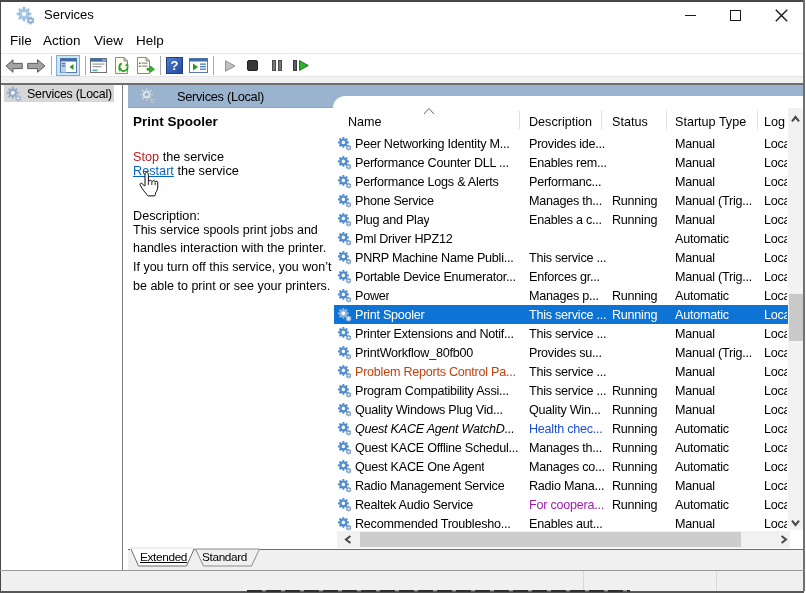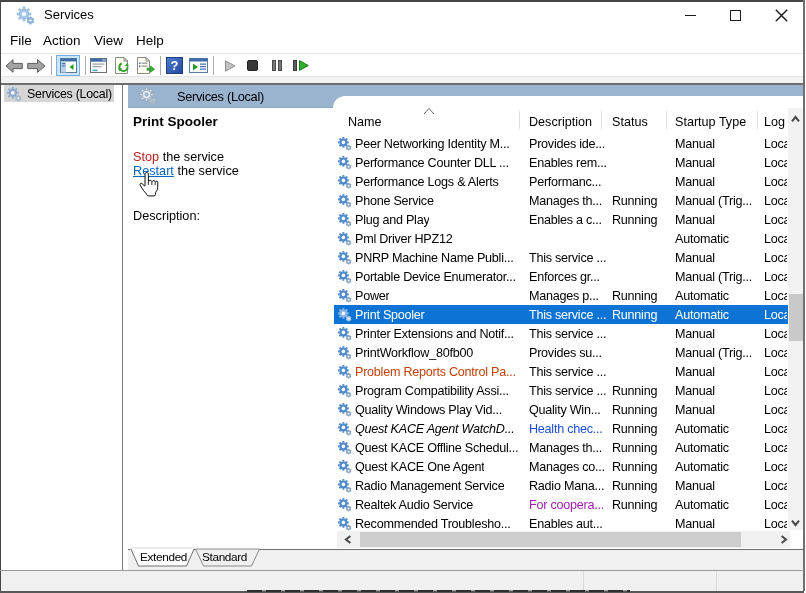--- a/index.html
+++ b/index.html
@@ -202,20 +202,21 @@
   <div class="abs" style="left:128px;top:108px;width:205px;height:441px;background:#ffffff;"></div>
   <div class="t" style="left:133px;top:113.5px;font-size:13.5px;font-weight:bold;">Print Spooler</div>
   <div class="t" style="left:133px;top:149.5px;font-size:12.7px;"><span style="color:#b91c1c;">Stop</span> the service</div>
   <div class="t" style="left:133px;top:164.3px;font-size:12.7px;"><span style="color:#0563c1;text-decoration:underline;">Restart</span> the service</div>
 
   <svg class="abs" style="left:139px;top:172px;" width="19.5" height="24.6" viewBox="0 0 21 26.2">
     <path d="M6.5 2.3 C6.5 1.0 7.4 0.3 8.3 0.3 C9.3 0.3 10.1 1.0 10.1 2.3 L10.1 9.9 L10.7 10.0 C10.9 9.2 11.5 8.8 12.2 8.8 C12.9 8.8 13.6 9.3 13.8 10.1 L14.3 10.2 C14.5 9.5 15.1 9.1 15.8 9.1 C16.6 9.1 17.2 9.6 17.4 10.5 L17.8 10.6 C18.0 10.1 18.5 9.8 19.0 9.8 C19.7 9.8 20.2 10.4 20.2 11.2 L20.2 16.2 C20.2 18.2 19.6 19.4 18.8 20.6 C18.1 21.6 17.7 22.4 17.7 23.6 L17.7 24.1 C17.7 25.0 17.0 25.6 16.1 25.6 L10.3 25.6 C9.5 25.6 8.9 25.2 8.5 24.4 C8.0 23.3 7.2 22.4 6.2 21.4 C5.2 20.4 4.5 19.3 3.7 17.9 C2.9 16.5 1.8 15.2 1.2 13.9 C0.7 12.8 1.6 11.8 2.7 12.0 C3.7 12.2 4.6 13.4 5.2 14.3 C5.7 15.0 6.5 15.4 6.5 14.4 Z" fill="#ffffff" stroke="#000000" stroke-width="1.05"></path>
     <path d="M10.1 10.4 L10.1 13.8 M13.8 10.6 L13.8 13.9 M17.4 10.9 L17.4 14.0" stroke="#000" stroke-width="0.9" fill="none"></path>
   </svg>
   <div class="t" style="left:133px;top:208.5px;font-size:12.7px;">Description:</div>
+  <div class="t" style="left:133px;top:220.5px;font-size:12.5px;line-height:18.8px;">This service spools print jobs and<br>handles interaction with the printer.<br>If you turn off this service, you won’t<br>be able to print or see your printers.</div>
 
   <div class="abs" style="left:333px;top:96px;width:470px;height:453px;background:#ffffff;border-top-left-radius:12px;"></div>
 
   <div class="t" style="left:348px;top:115px;font-size:12.6px;">Name</div>
   <svg class="abs" style="left:423px;top:107px;" width="12" height="8" viewBox="0 0 12 8">
     <path d="M1 7 L6 1.5 L11 7" stroke="#666666" stroke-width="1.0" fill="none"></path>
   </svg>
   <div class="t" style="left:529px;top:115px;font-size:12.6px;">Description</div>
   <div class="t" style="left:612px;top:115px;font-size:12.6px;">Status</div>
   <div class="t" style="left:675px;top:115px;font-size:12.6px;">Startup Type</div>
@@ -680,21 +681,21 @@
   <rect x="11.6" y="9.3" width="1.6" height="1.4" rx="0.5" transform="rotate(0 12.4 12.4)"></rect>
             <rect x="11.6" y="9.3" width="1.6" height="1.4" rx="0.5" transform="rotate(60 12.4 12.4)"></rect>
             <rect x="11.6" y="9.3" width="1.6" height="1.4" rx="0.5" transform="rotate(120 12.4 12.4)"></rect>
             <rect x="11.6" y="9.3" width="1.6" height="1.4" rx="0.5" transform="rotate(180 12.4 12.4)"></rect>
             <rect x="11.6" y="9.3" width="1.6" height="1.4" rx="0.5" transform="rotate(240 12.4 12.4)"></rect>
             <rect x="11.6" y="9.3" width="1.6" height="1.4" rx="0.5" transform="rotate(300 12.4 12.4)"></rect>
  </g>
  <circle cx="12.4" cy="12.4" r="1" fill="#fff"></circle>
 </svg>
       </div>
-      <div class="t" style="left:355px;top:402.5px;font-size:12.6px;letter-spacing:-0.25px;color:#000000;max-width:165px;overflow:hidden;">Quality Windows Play Vid...</div>
+      <div class="t" style="left:355px;top:402.5px;font-size:12.6px;letter-spacing:-0.25px;color:#000000;max-width:165px;overflow:hidden;">Quality Windows Plug Vid...</div>
       <div class="t" style="left:529px;top:402.5px;font-size:12.6px;letter-spacing:-0.25px;color:#000000;">Quality Win...</div>
       <div class="t" style="left:612px;top:402.5px;font-size:12.6px;letter-spacing:-0.25px;color:#000000;">Running</div>
       <div class="t" style="left:675px;top:402.5px;font-size:12.6px;letter-spacing:-0.25px;color:#000000;">Manual</div>
       <div class="t" style="left:764px;top:402.5px;font-size:12.6px;letter-spacing:-0.25px;color:#000000;width:23px;overflow:hidden;">Loca</div>
       <div class="abs" style="left:337px;top:419.5px;width:15px;height:16px;">
         <svg width="15" height="15" viewBox="0 0 16 16" style="position:absolute;left:0;top:1.5px;">
  <g fill="#4f8bcd">
   <circle cx="6.8" cy="6.8" r="4.2"></circle>
   <rect x="5.7" y="1.0" width="2.2" height="2.0" rx="0.6" transform="rotate(0 6.8 6.8)"></rect>
             <rect x="5.7" y="1.0" width="2.2" height="2.0" rx="0.6" transform="rotate(45 6.8 6.8)"></rect>
@@ -900,21 +901,21 @@
 
   <div class="abs" style="left:128px;top:548.5px;width:2px;height:1px;background:#6e6e6e;"></div>
   <div class="abs" style="left:194px;top:548.5px;width:609px;height:1px;background:#6e6e6e;"></div>
 
   <div class="abs" style="left:128px;top:549.5px;width:675px;height:20px;background:#f0f0f0;"></div>
   <svg class="abs" style="left:122px;top:547px;" width="145" height="21" viewBox="0 0 145 21">
     <path d="M73.5 2 L81.5 19 L129.5 19 L137.5 2 Z" fill="#f0f0f0" stroke="#8a8a8a" stroke-width="1"></path>
     <path d="M8.5 1 L16.5 19 L64.5 19 L72.5 1 Z" fill="#ffffff" stroke="#6e6e6e" stroke-width="1"></path>
     <path d="M8 1 L73 1" stroke="#ffffff" stroke-width="1.6"></path>
   </svg>
-  <div class="t" style="left:140px;top:550.3px;font-size:11.8px;letter-spacing:-0.35px;">Extended</div>
+  <div class="t" style="left:140px;top:550.3px;font-size:11.8px;letter-spacing:-0.35px;text-decoration:underline;">Extended</div>
   <div class="t" style="left:202px;top:550.3px;font-size:11.8px;letter-spacing:-0.35px;">Standard</div>
 
   <div class="abs" style="left:0px;top:569.5px;width:804px;height:1px;background:#9a9a9a;"></div>
   <div class="abs" style="left:1px;top:570.5px;width:802px;height:21px;background:#f0f0f0;"></div>
   <div class="abs" style="left:583px;top:571px;width:1px;height:20px;background:#d9d9d9;"></div>
   <div class="abs" style="left:716px;top:571px;width:1px;height:20px;background:#d9d9d9;"></div>
 
   <div class="abs" style="z-index:7;left:247px;top:590.2px;width:383px;height:2.2px;background:repeating-linear-gradient(90deg,#2e2e2e 0 15px,rgba(90,90,90,0.55) 15px 19px);"></div>
 </div>
 

